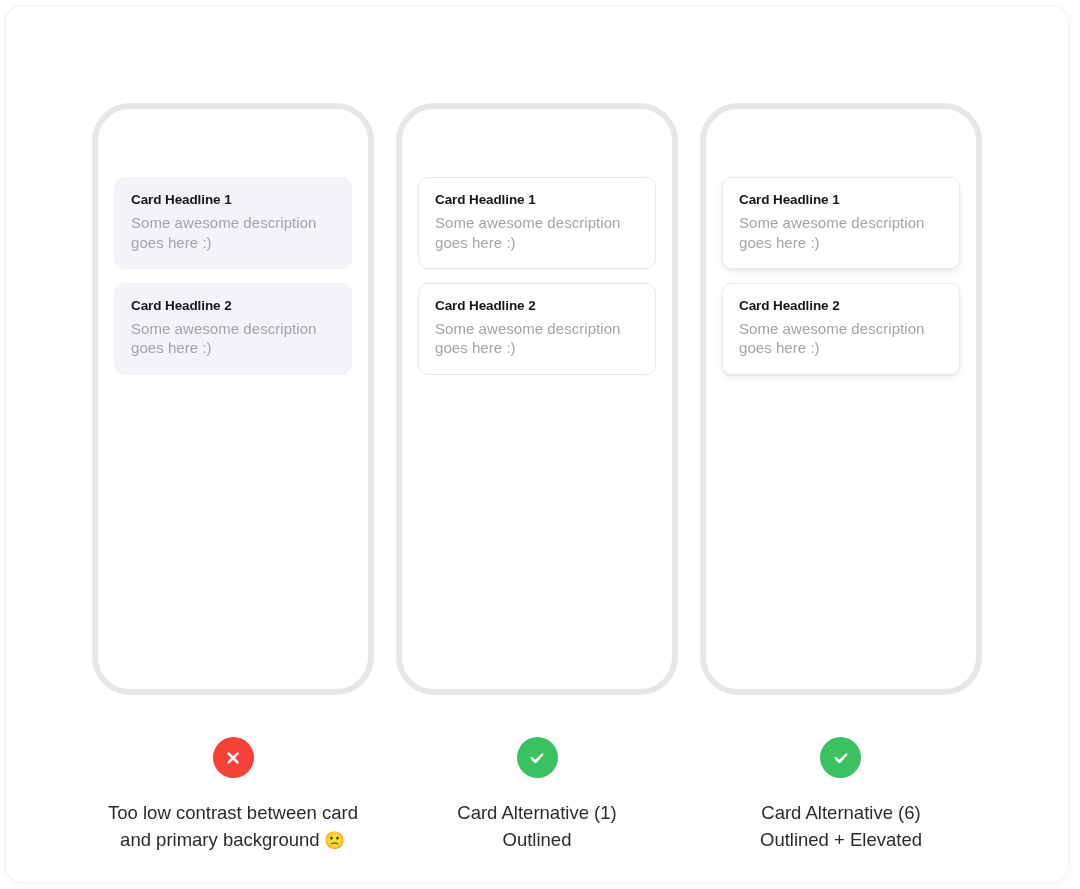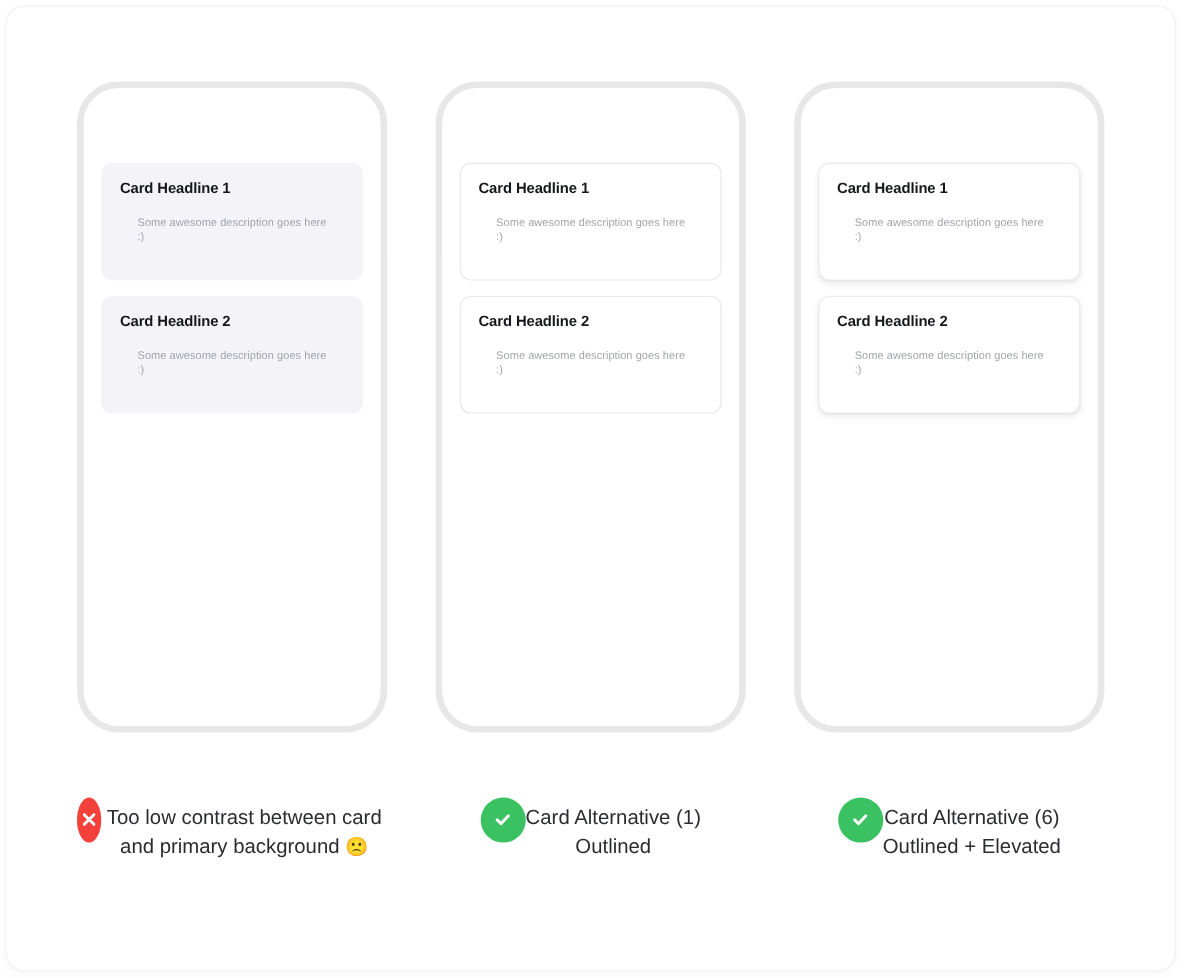--- a/index.html
+++ b/index.html
@@ -29,23 +29,24 @@
 
   
   .columns {
     position: absolute;
     left: 0;
     top: 0;
     width: 1062px;
     height: 876px;
     display: flex;
     justify-content: center;
-    gap: 44px;
+    gap: 22px;
     padding-top: 68px;
     box-sizing: border-box;
+    align-items: center;
   }
   .column {
     width: 282px;
     display: flex;
     flex-direction: column;
     align-items: center;
   }
 
   
   .phone {
@@ -71,24 +72,24 @@
   }
   .card-headline {
     font-size: 13.5px;
     font-weight: bold;
     color: #16171a;
     letter-spacing: -0.1px;
     line-height: 1.25;
     margin: 0 0 4px 0;
   }
   .card-desc {
-    font-size: 10px;
+    font-size: 15px;
     color: #a2a4a8;
     line-height: 1.3;
-    margin: 16px;
+    margin: 0;
     letter-spacing: 0.05px;
   }
 
   
   .card.filled {
     background: #f3f3f8;
     border: 1px solid transparent;
   }
   .card.outlined {
     background: #ffffff;
@@ -97,21 +98,21 @@
   .card.elevated {
     background: #ffffff;
     border: 1px solid #ececee;
     box-shadow: 0 3px 7px rgba(20,20,30,0.075), 0 1px 2px rgba(20,20,30,0.04);
   }
 
   
   .caption {
     margin-top: 42px;
     display: flex;
-    flex-direction: row;
+    flex-direction: column;
     align-items: center;
   }
   .status-icon {
     width: 41px;
     height: 41px;
     border-radius: 50%;
     display: flex;
     align-items: center;
     justify-content: center;
   }

